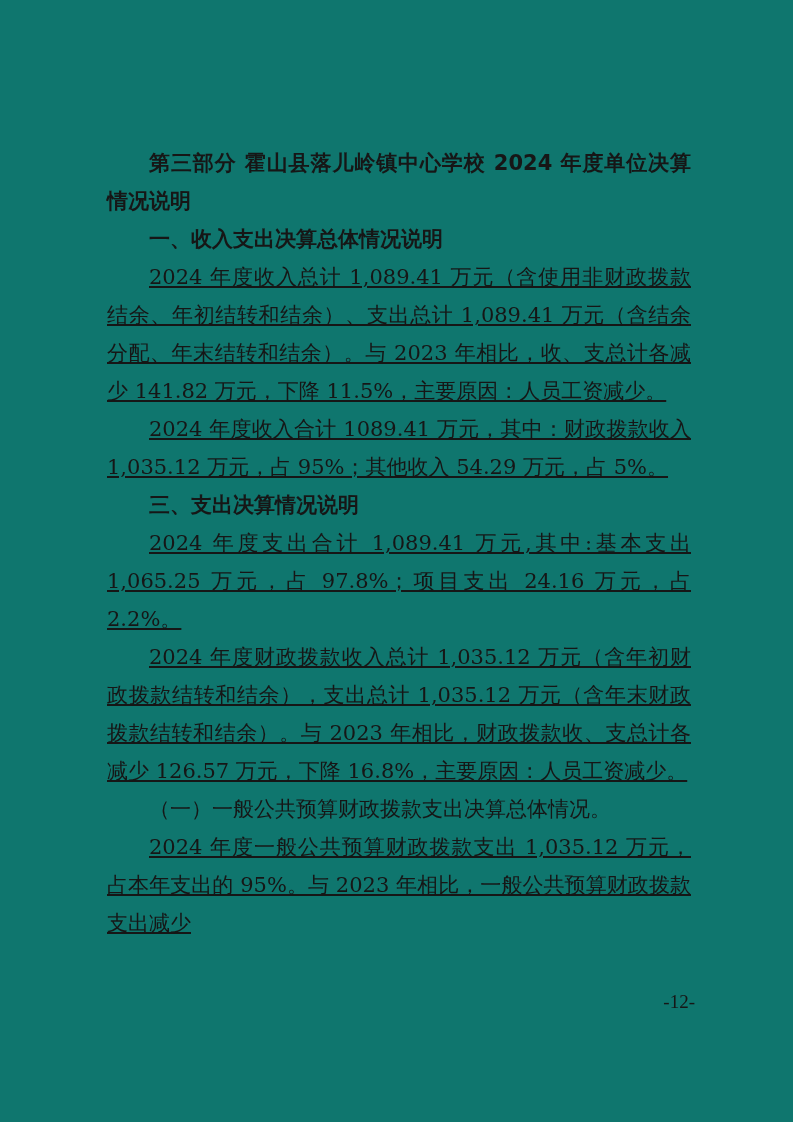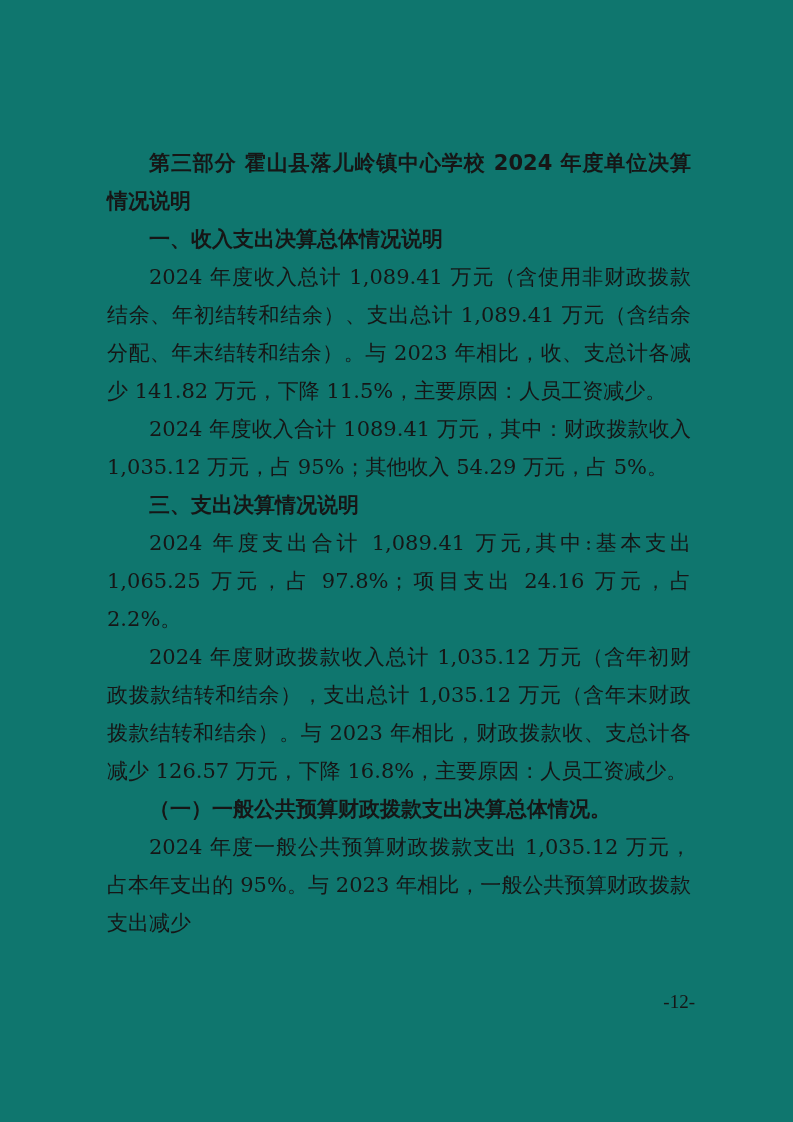--- a/index.html
+++ b/index.html
@@ -33,25 +33,26 @@
   .doc-title {
     font-family: "DejaVu Sans", "Liberation Sans", sans-serif;
     font-weight: bold;
   }
   .sec-heading {
     font-family: "DejaVu Sans", "Liberation Sans", sans-serif;
     font-weight: bold;
   }
   .sub-heading {
     font-family: "DejaVu Serif", "Liberation Serif", serif;
-    font-weight: bold;
+    font-weight: normal;
   }
   .body-para {
     font-family: "DejaVu Serif", "Liberation Serif", serif;
     font-weight: normal;
+    text-decoration: underline;
   }
   .page-number {
     position: absolute;
     top: 991px;
     right: 98px;
     font-family: Liberation Serif, serif;
     font-size: 19px;
     line-height: 22px;
     color: #161616;
   }

